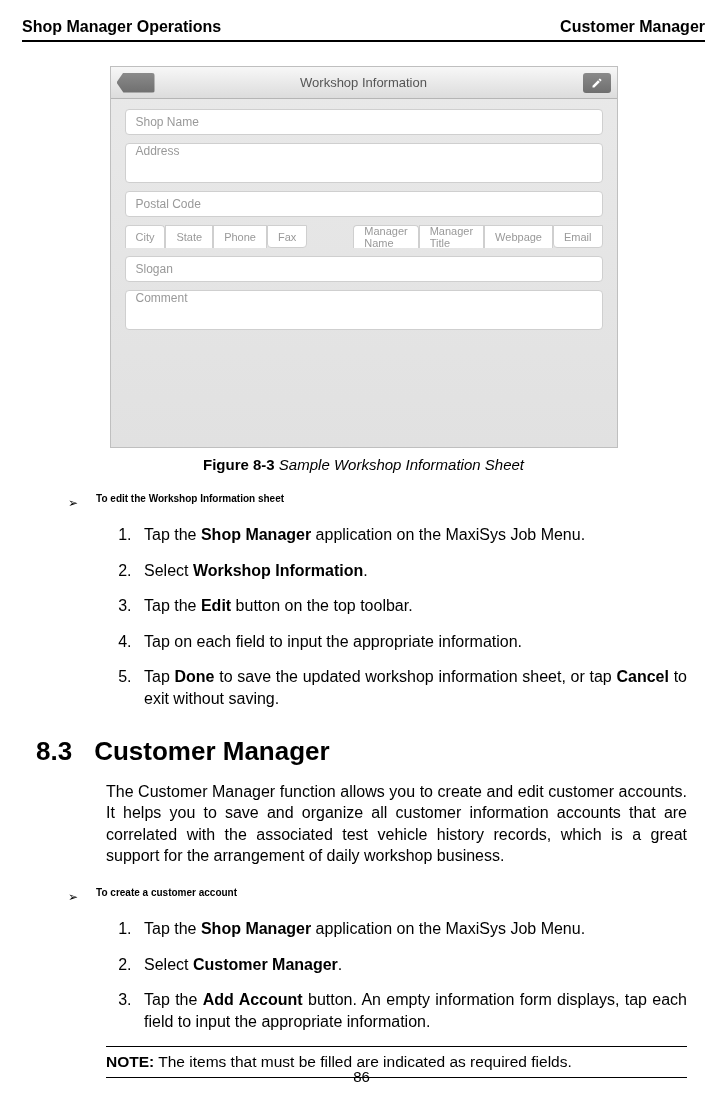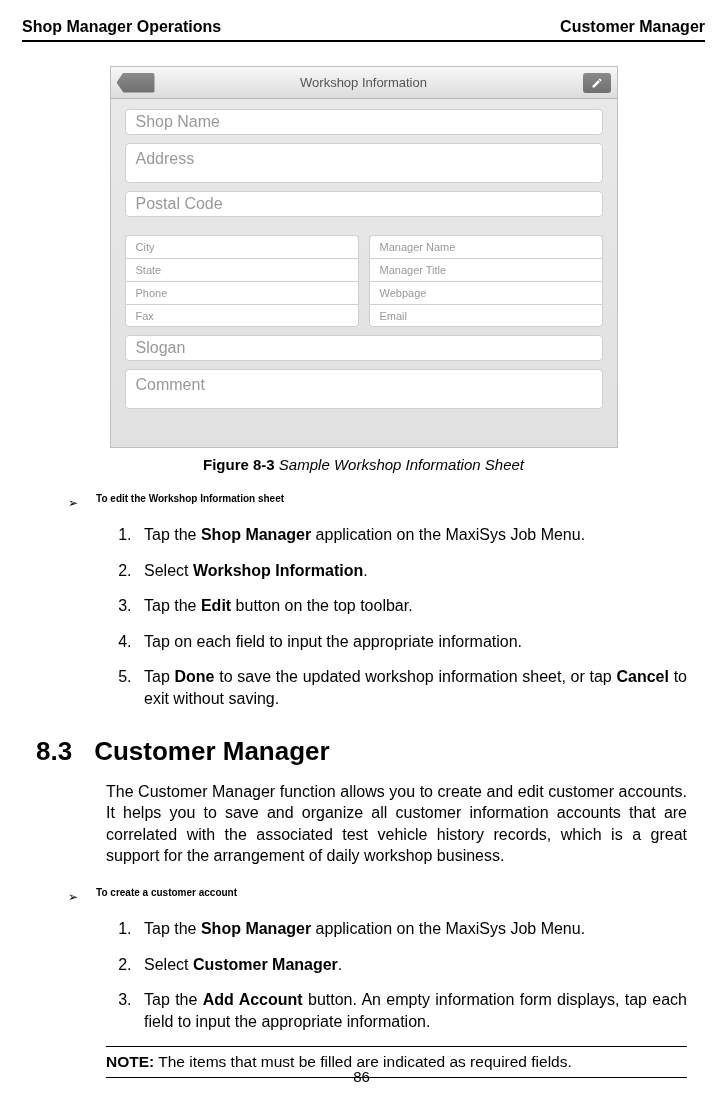--- a/index.html
+++ b/index.html
@@ -33,26 +33,26 @@
       width: 38px; height: 20px; background: linear-gradient(#8a8a8a,#6f6f6f);
       border-radius: 3px;
       clip-path: polygon(18% 0, 100% 0, 100% 100%, 18% 100%, 0 50%);
     }
     .shot-top .edit {
       position: absolute; right: 6px; top: 50%; transform: translateY(-50%);
       width: 28px; height: 20px; background: linear-gradient(#8a8a8a,#6f6f6f);
       border-radius: 3px; display:flex; align-items:center; justify-content:center;
     }
     .shot-body { flex: 1; padding: 10px 14px; display: flex; flex-direction: column; gap: 0; }
-    .fld { background:#fff; border:1px solid #cfcfcf; border-radius:4px; height:26px; display:flex; align-items:center; padding:0 10px; font-size:16px; color:#999; }
-    .fld.big { height:40px; align-items: flex-start; padding-top:6px; }
+    .fld { background:#fff; border:1px solid #cfcfcf; border-radius:4px; height:26px; display:flex; align-items:center; padding:0 10px; font-size:12px; color:#999; }
+    .fld.big { height:40px; align-items: flex-start; }
     .mb { margin-bottom:8px; }
     .row2 { display:flex; gap:10px; }
     .row2 > div { flex:1; }
-    .stack { display:flex; flex-direction:column;margin-top:10px; }
+    .stack { display:flex; flex-direction:row; }
     .stack .cell { background:#fff; border:1px solid #cfcfcf; border-bottom:none; height:23px; display:flex; align-items:center; padding:0 10px; font-size:11px; color:#999; }
     .stack .cell:first-child { border-top-left-radius:4px; border-top-right-radius:4px; }
     .stack .cell:last-child { border-bottom:1px solid #cfcfcf; border-bottom-left-radius:4px; border-bottom-right-radius:4px; }
     .caption { margin-top: 8px; font-size: 15px; text-align:center; }
     .caption b { font-weight: bold; }
     .caption i { font-style: italic; }
     .content { padding: 0 18px 0 84px; }
     .bullet-row { display:flex; gap:18px; margin-top:20px; align-items:flex-start; margin-left:-38px; }
     .chev { font-size:12px; margin-top:3px; color:#000; }
     .bullet-row .bh { font-weight:bold; font-size:10px; }

